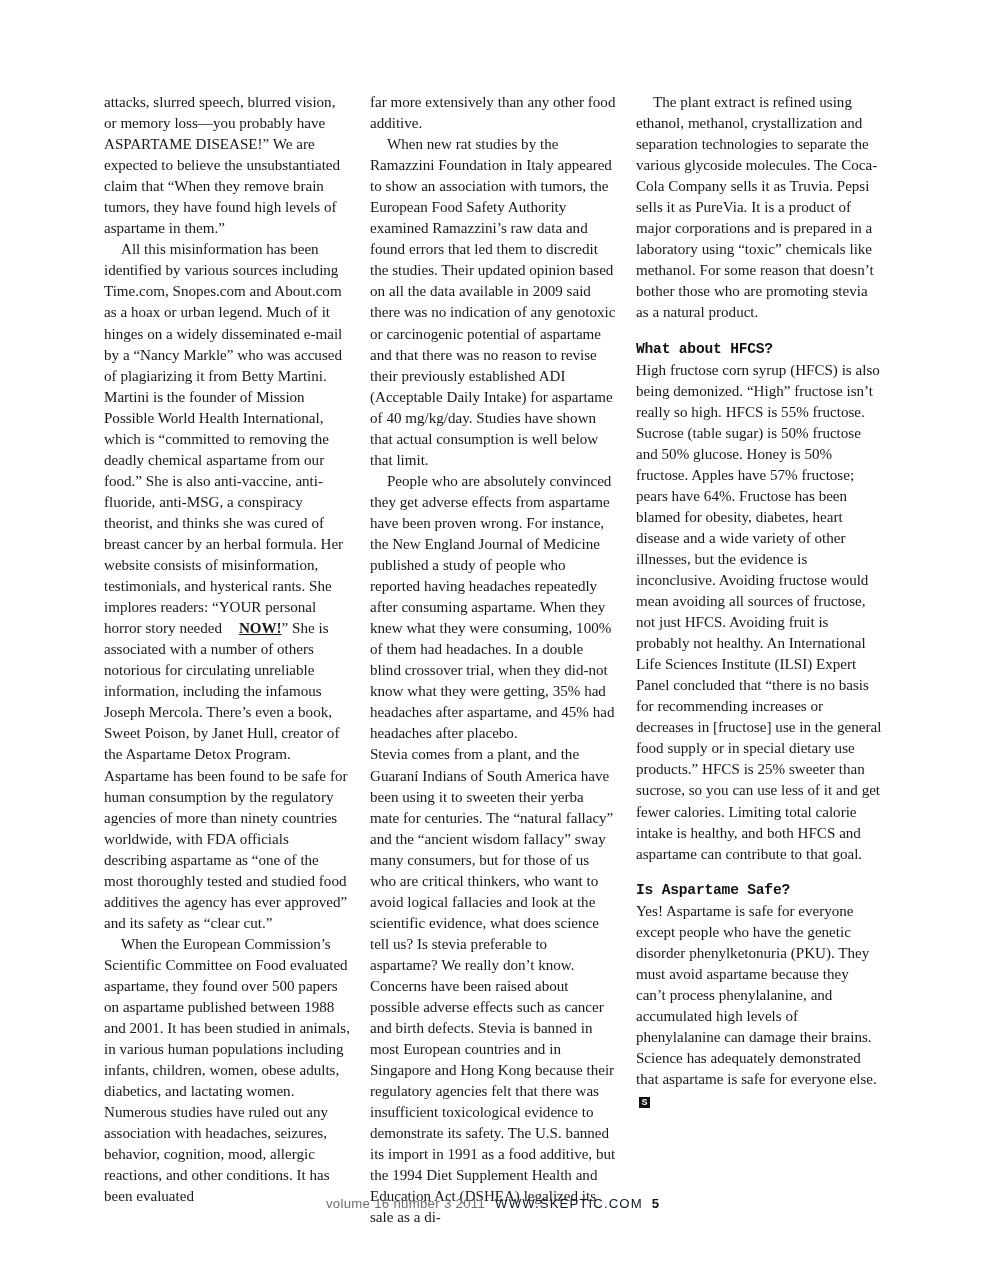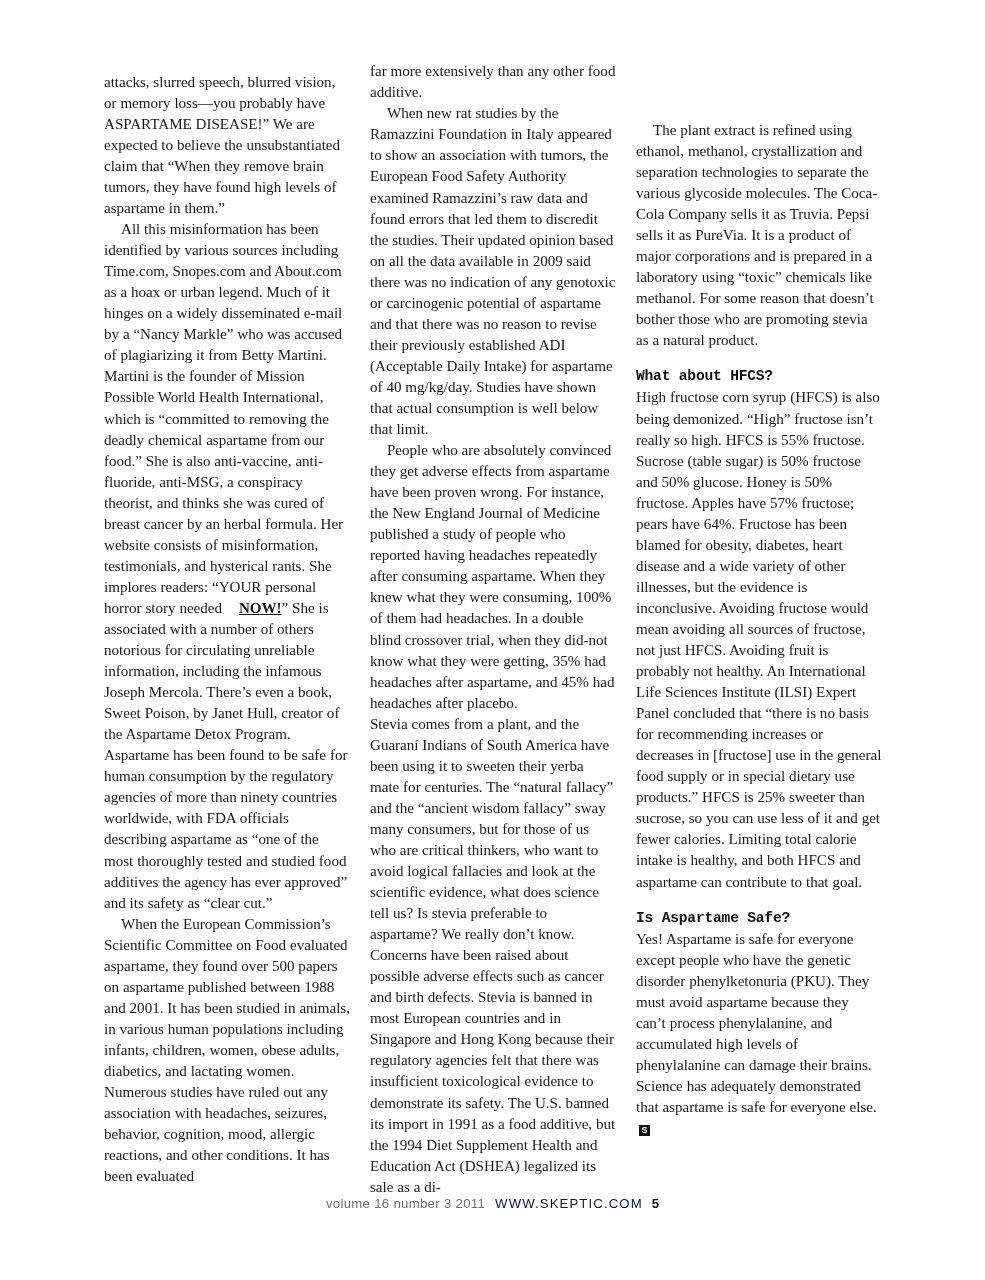--- a/index.html
+++ b/index.html
@@ -25,21 +25,21 @@
 
   .columns {
     position: absolute;
     left: 104px;
     top: 92px;
     width: 778px;
     height: 1075px;
     display: flex;
     flex-direction: row;
     gap: 20px;
-    align-items: center;
+    align-items: flex-start;
   }
 
   .column {
     width: 246px;
     flex: 0 0 246px;
   }
 
   p.body {
     margin: 0;
     font-size: 15.1px;

